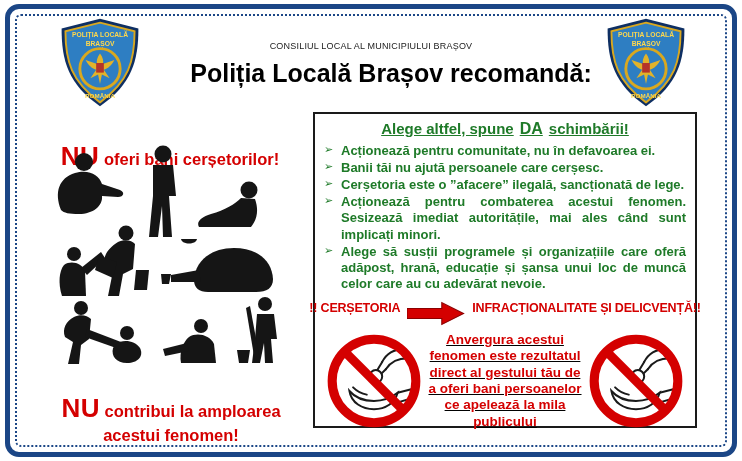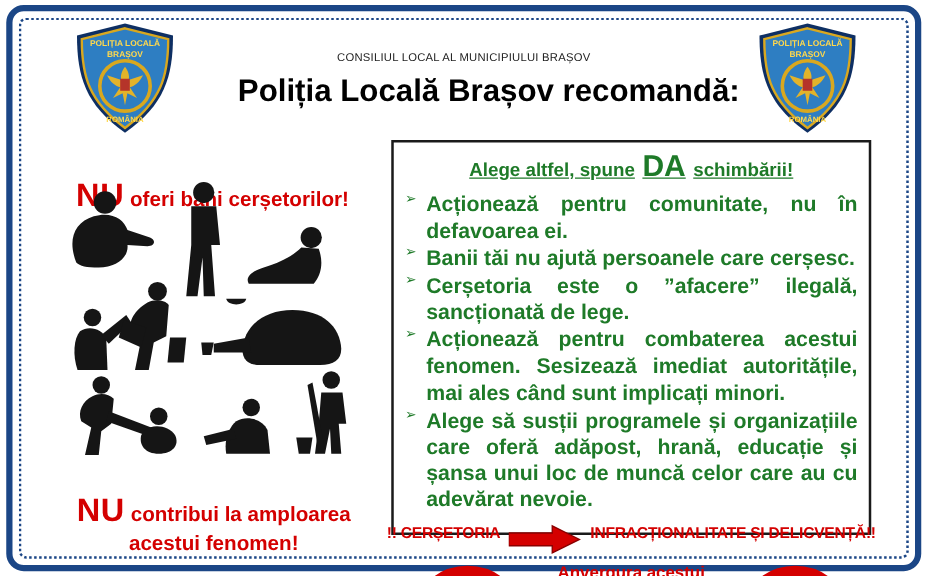--- a/index.html
+++ b/index.html
@@ -48,24 +48,24 @@
   
   .right-box{
     position:absolute;left:313px;top:112px;width:384px;height:316px;
     border:2px solid #1a1a1a;box-sizing:border-box;padding:4px 9px 4px 9px;
     background:#fff;
   }
   .green-title{
     text-align:center;color:var(--c-green);font-weight:bold;font-size:15px;
     text-decoration:underline;margin-top:2px;white-space:nowrap;
   }
-  .green-title .da{font-size:24px;margin:0 6px;}
+  .green-title .da{font-size:16px;margin:0 6px;}
   ul.bullets{
     margin:5px 0 0 0;padding:0;list-style:none;
-    color:var(--c-green);font-weight:bold;font-size:17px;line-height:1.24;
+    color:var(--c-green);font-weight:bold;font-size:13px;line-height:1.24;
     text-align:justify;
   }
   ul.bullets li{position:relative;padding-left:17px;margin-bottom:1px;}
   ul.bullets li::before{
     content:"\27A2";position:absolute;left:0;top:0;font-size:11px;
   }
   .equation{
     display:flex;align-items:flex-start;justify-content:center;gap:7px;
     margin-top:9px;color:var(--c-red);font-weight:bold;font-size:12.5px;
     white-space:nowrap;letter-spacing:-0.2px;

